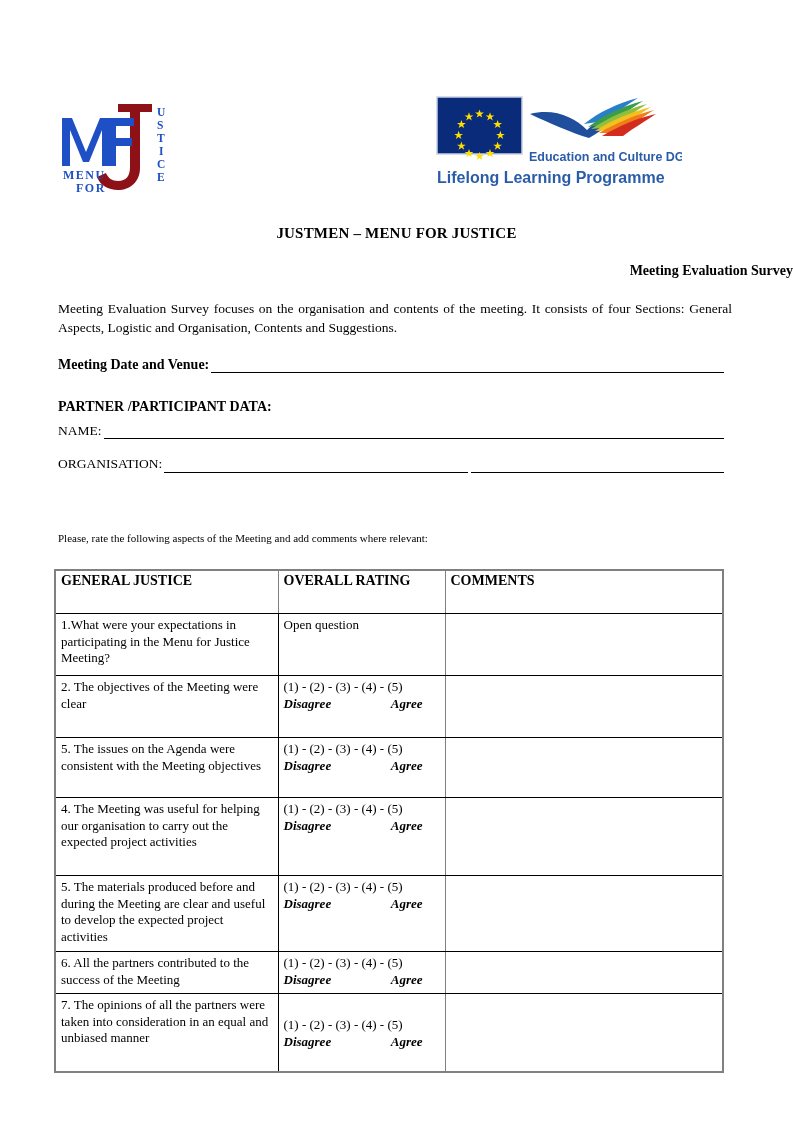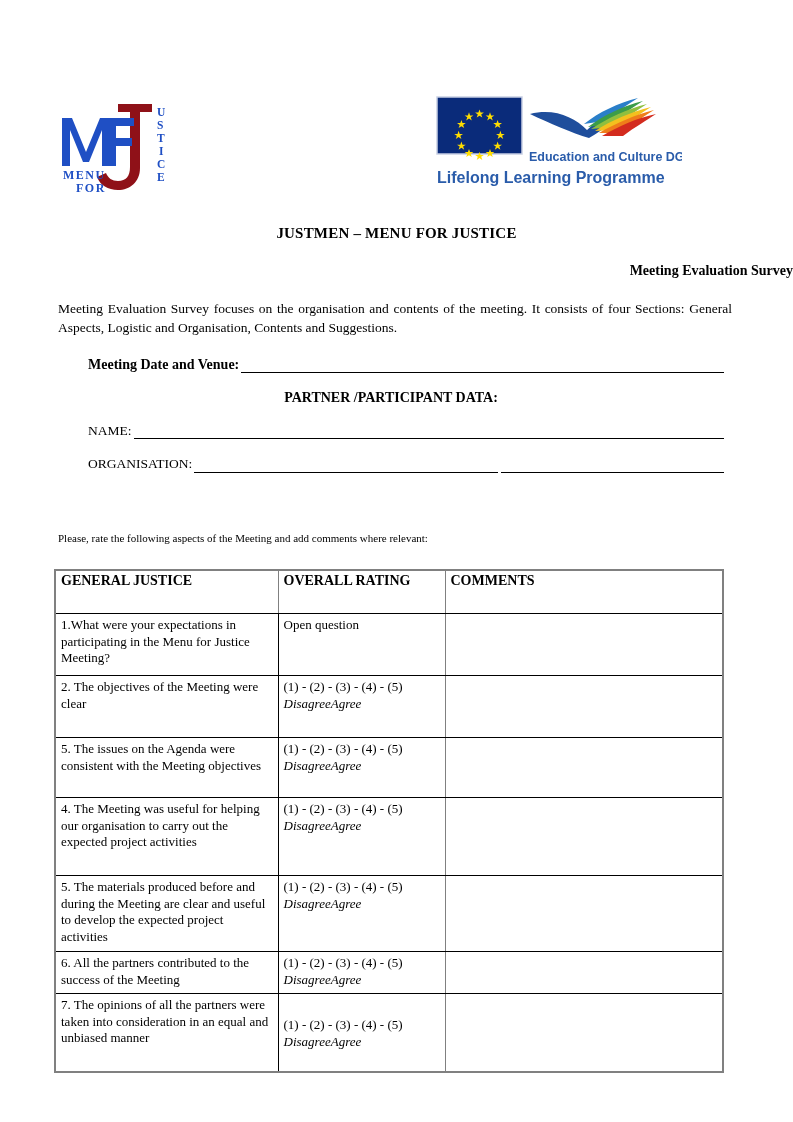--- a/index.html
+++ b/index.html
@@ -84,21 +84,20 @@
     position: absolute;
     left: 58px;
     width: 666px;
     font-size: 13.5px;
     display: flex;
     align-items: flex-end;
   }
   .field-label {
     white-space: nowrap;
     line-height: 16px;
-    margin-left: 30px;
   }
   .field-label.bold { font-weight: bold; font-size: 14px; }
   .field-rule {
     flex: 1 1 auto;
     border-bottom: 1.3px solid #000;
     height: 13px;
     margin-left: 2px;
   }
   .field-rule.split {
     display: flex;
@@ -107,21 +106,21 @@
     gap: 3px;
   }
   .field-rule.split > span {
     border-bottom: 1.3px solid #000;
     height: 13px;
   }
   .rule-a { flex: 0 0 304px; }
   .rule-b { flex: 1 1 auto; }
 
   #row-date   { top: 357px; }
-  #row-heading{ top: 390px; justify-content: center; }
+  #row-heading{ top: 399px; }
   #row-name   { top: 423px; }
   #row-org    { top: 456px; }
   #row-country{ top: 489px; }
 
   .heading-only { font-weight: bold; font-size: 14px; }
 
   
   .rate-line {
     position: absolute;
     left: 58px;
@@ -166,22 +165,24 @@
   .survey-table tr td:first-child { border-left-color: #808080; }
   .survey-table tr td:last-child  { border-right-color: #808080; }
   .survey-table tr.hdr th:first-child { border-left-color:#808080; }
   .survey-table tr:last-child td { border-bottom-color: #808080; }
   .survey-table td.vsep { border-left-color:#808080; border-right-color:#808080; }
 
   .aspect-cell { height: auto; }
   .rating-scale { white-space: nowrap; }
   .rating-words {
     display: flex;
+    justify-content: space-between;
     font-style: italic;
     width: 139px;
+    font-weight: bold;
   }
   .rating-cell.pad-top .rating-scale { margin-top: 20px; }
   .rating-cell.pad-top { padding-top: 3px; }
 
   .cell-h1 { height: 56px; }
   .cell-h2 { height: 56px; }
   .cell-h3 { height: 54px; }
   .cell-h4 { height: 72px; }
   .cell-h5 { height: 70px; }
   .cell-h6 { height: 36px; }

